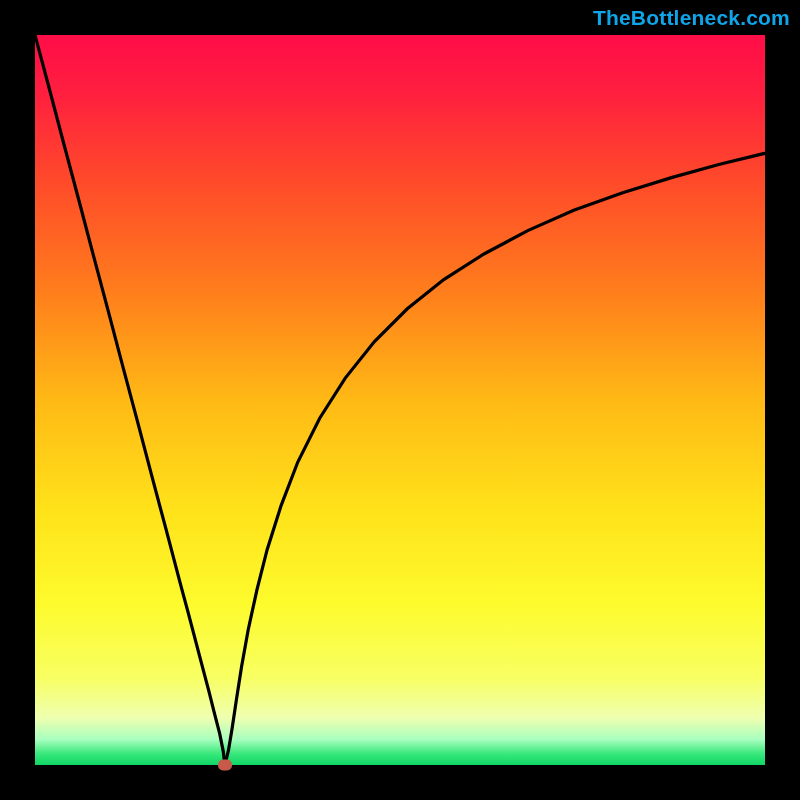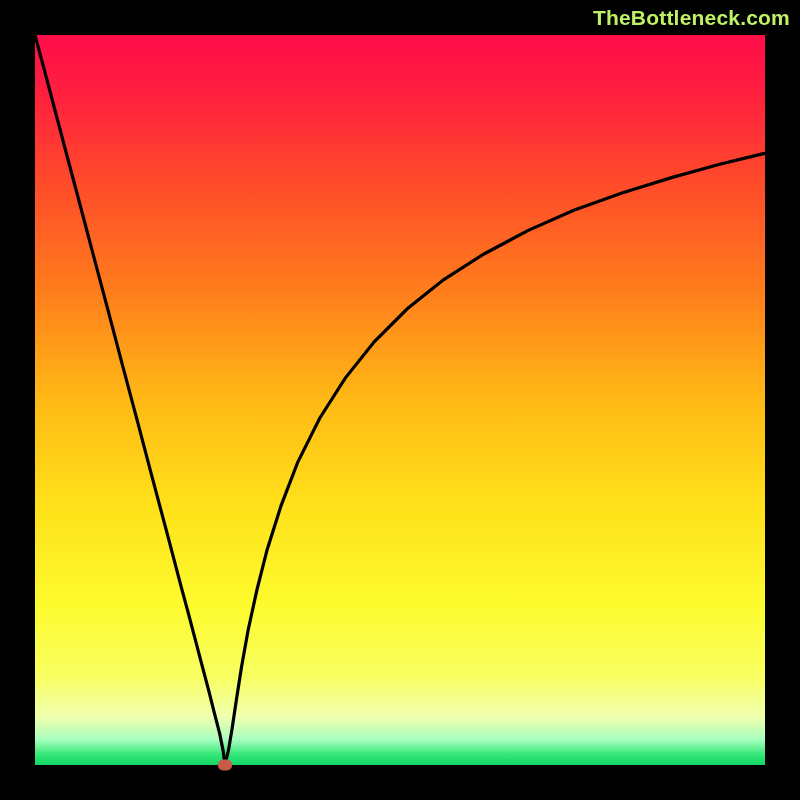--- a/index.html
+++ b/index.html
@@ -23,21 +23,21 @@
     position: absolute;
     left: 0;
     top: 0;
     width: 730px;
     height: 730px;
   }
   .attr {
     position: absolute;
     top: 6px;
     right: 10px;
-    color: #bef264;
+    color: #0ea5e9;
     font-size: 21px;
     font-weight: 600;
     letter-spacing: 0.2px;
   }
   .marker {
     position: absolute;
     width: 14px;
     height: 11px;
     border-radius: 5px;
     background: #c85a4a;

